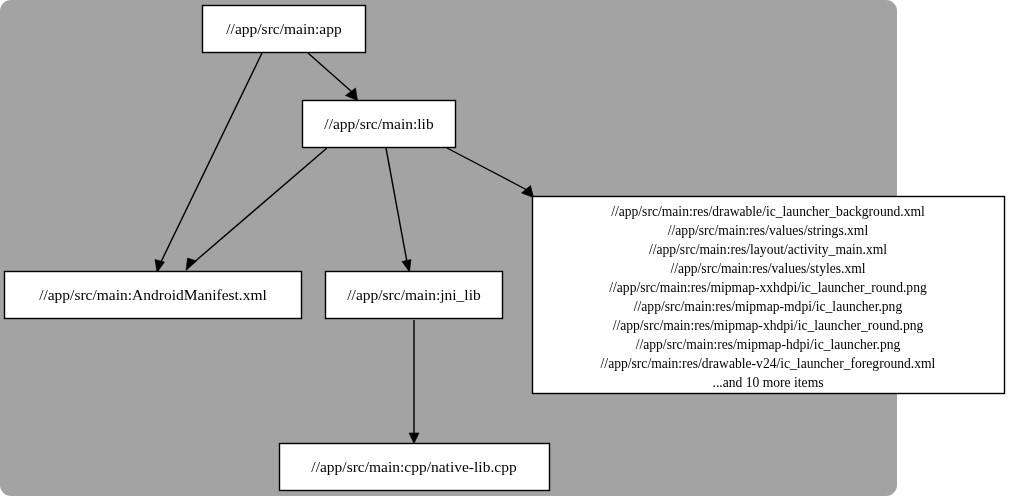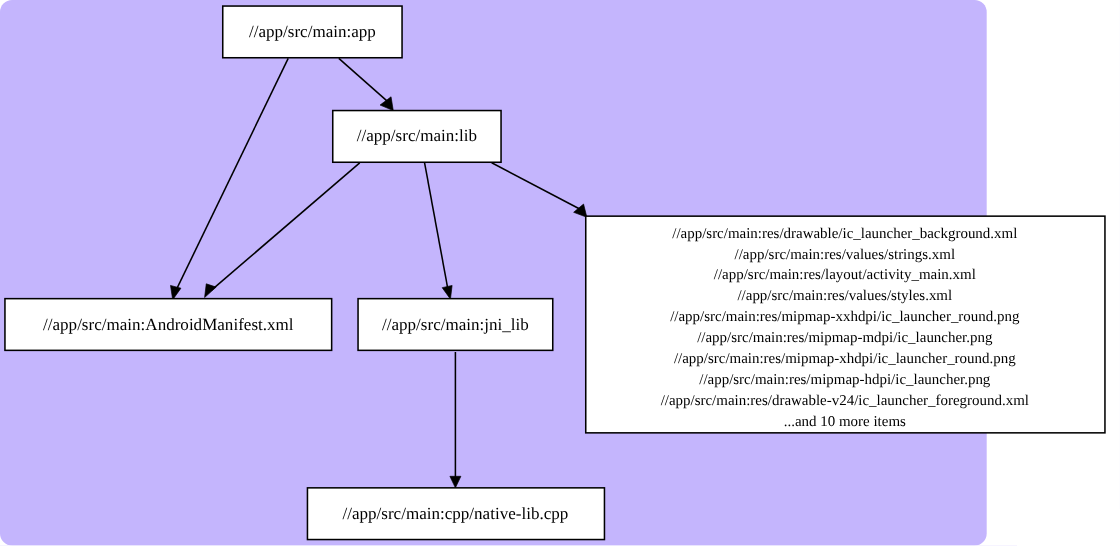--- a/index.html
+++ b/index.html
@@ -11,21 +11,21 @@
   body {
     width: 1018px;
     height: 496px;
     overflow: hidden;
     font-family: "Liberation Serif", "DejaVu Serif", serif;
   }
   #graph-root {
     position: relative;
     width: 897px;
     height: 496px;
-    background: #c4b5fd;
+    background: #a3a3a3;
     border-radius: 11px;
   }
   svg.graph-canvas {
     display: block;
     width: 1018px;
     height: 496px;
   }
   .node-box {
     fill: #ffffff;
     stroke: #000000;

